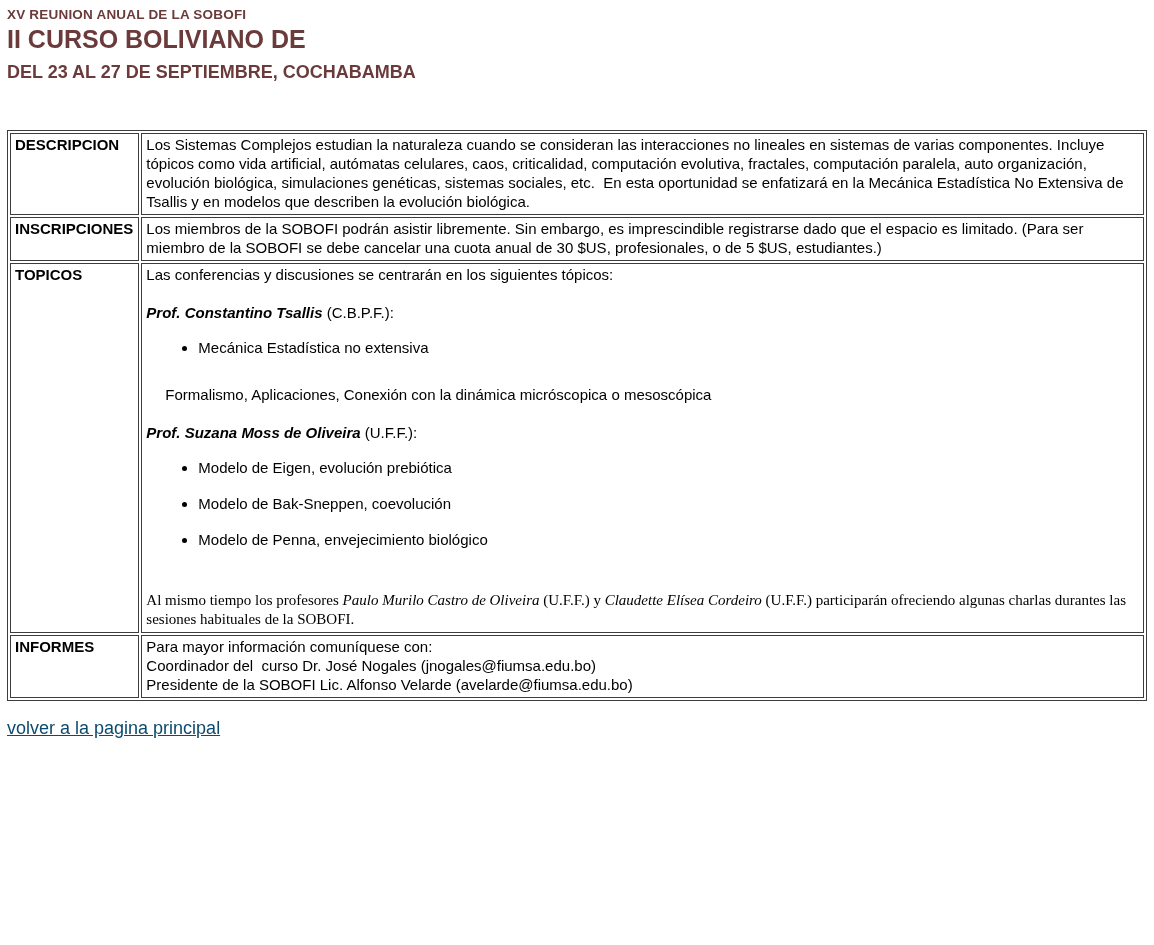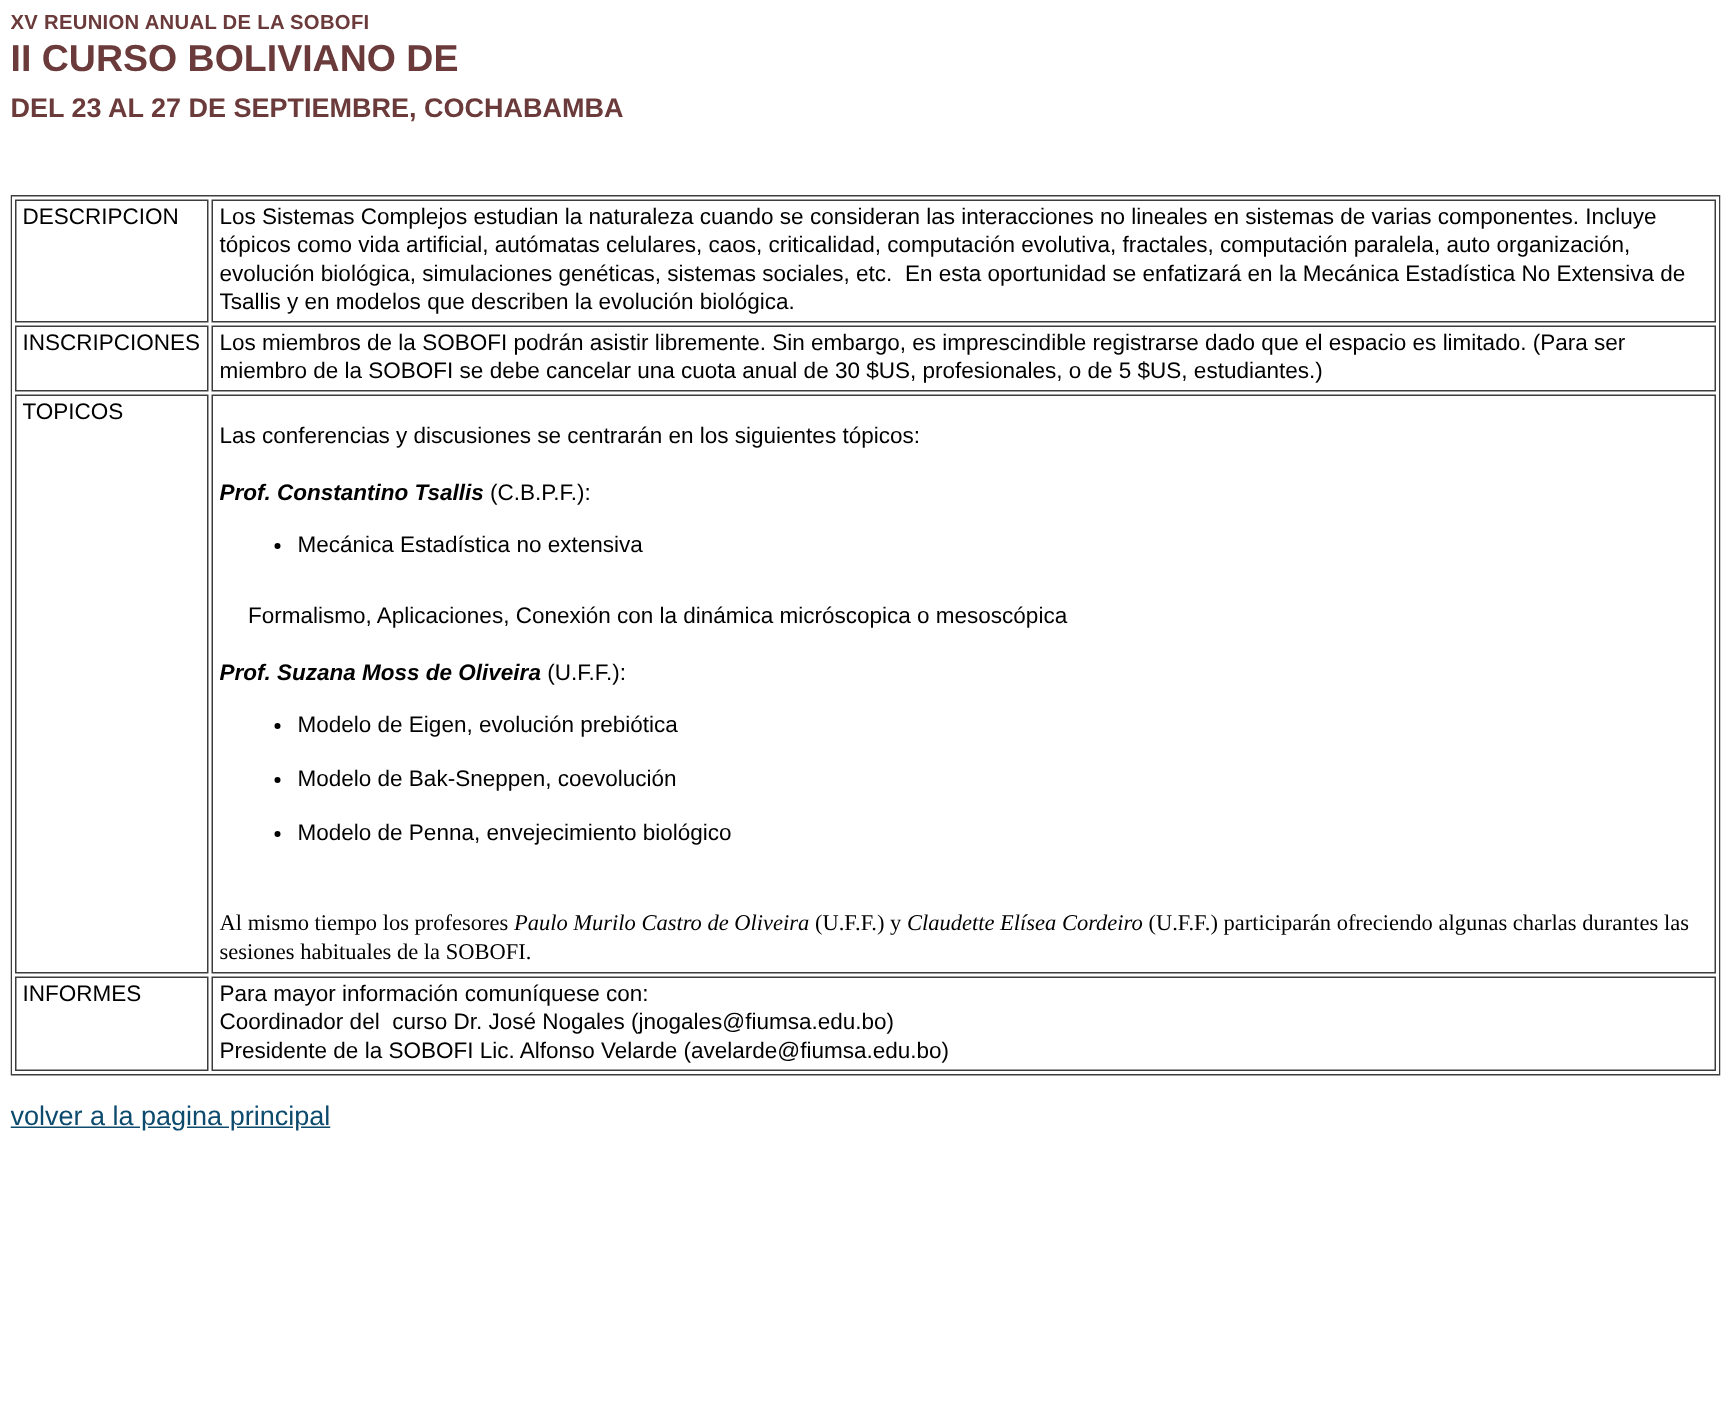--- a/index.html
+++ b/index.html
@@ -26,28 +26,28 @@
     border-spacing: 2px;
     border: 1px solid #3d3d3d;
   }
   table.info td {
     border: 1px solid #3d3d3d;
     padding: 1px 5px 3px 4px;
     vertical-align: top;
   }
   td.rowlabel {
     width: 127px;
-    font-weight: normal;
+    font-weight: bold;
     white-space: nowrap;
   }
   .cell .line { display: block; }
 
   
   .cell p { margin: 19px 0 0 0; }
-  .cell p.first { margin-top: 16px; }
+  .cell p.first { margin-top: 0; }
   .cell .profname { font-weight: bold; font-style: italic; }
   .cell ul { margin: 16px 0 16px 0; padding-left: 52px; }
   .cell ul.tight li { margin-top: 17px; }
   .cell ul.tight li:first-child { margin-top: 0; }
   .cell .note { padding-left: 19px; margin-top: 28px; }
   .cell p.closing { margin-top: 42px; margin-bottom: 0; font-family: Liberation Serif, serif; }
   .cell .iname { font-style: italic; }
 
   
   .footer { margin-top: 18px; }

